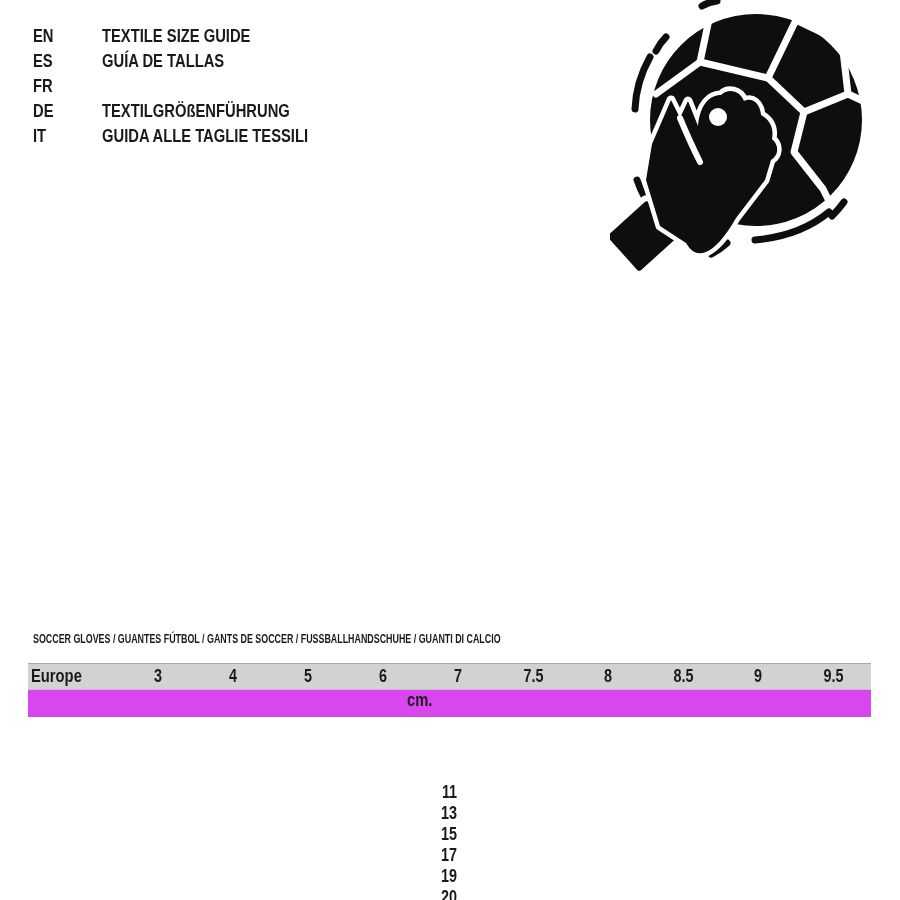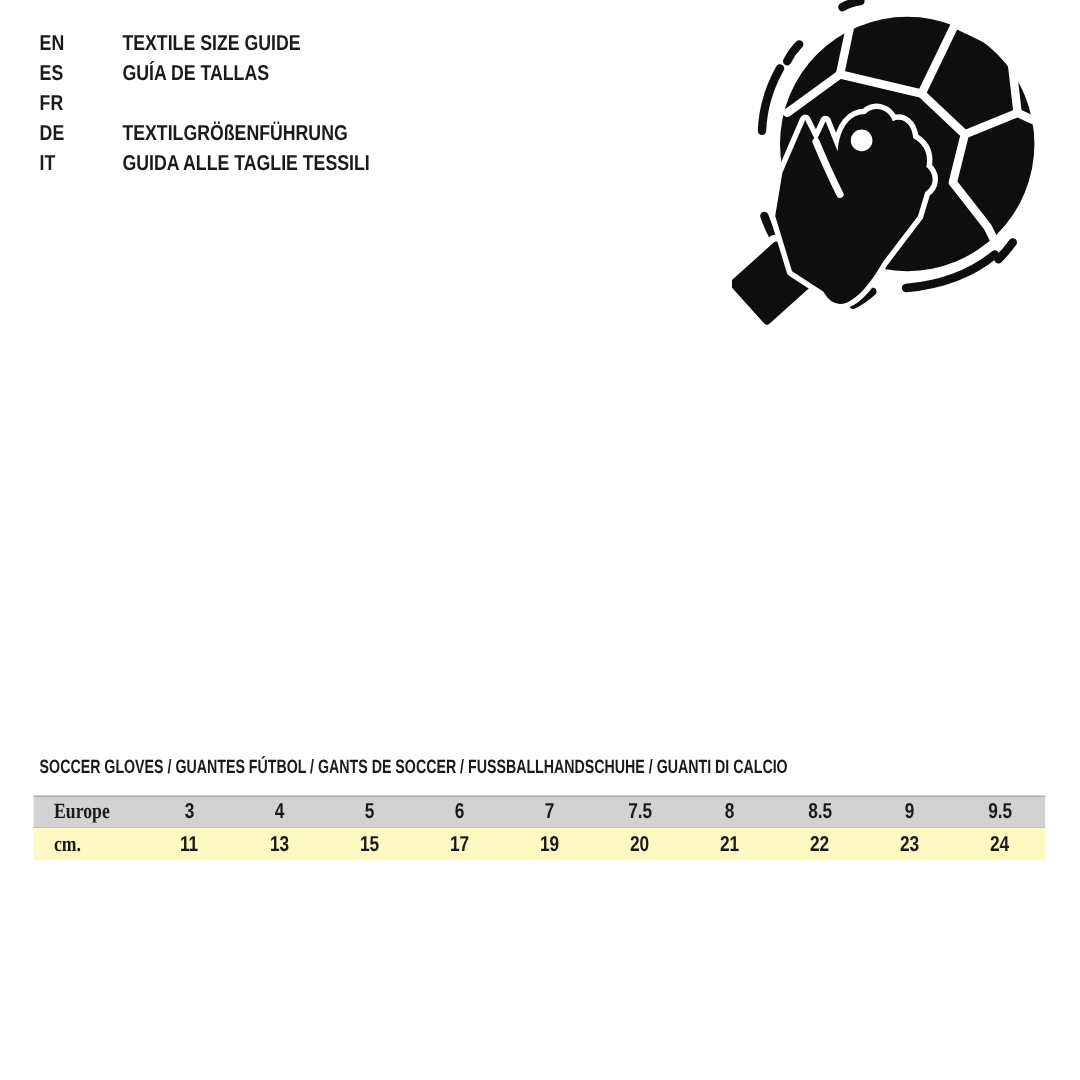--- a/index.html
+++ b/index.html
@@ -23,28 +23,28 @@
   .lang-row{display:flex;align-items:flex-start;height:25px;font-size:18px;}
   .lang-code{width:55px;flex:0 0 55px;}
   .lang-label{flex:0 0 auto;margin-left:14px;}
 
   
   .icon-wrap{position:absolute;left:610px;top:0;width:268px;height:288px;}
   .icon-wrap svg{display:block;width:100%;height:100%;}
 
   
   .table-section{position:absolute;left:28px;top:629px;width:843px;}
-  .table-title{height:34px;padding-left:5px;font-size:16px;line-height:21px;text-align:right;}
+  .table-title{height:34px;padding-left:5px;font-size:12px;line-height:21px;}
   .srow{display:flex;align-items:center;font-size:18px;}
   .srow-europe{
     height:25px;background:#d2d2d2;
     border-top:1px solid #a8a8a8;border-bottom:1px solid #c2c2c2;
   }
-  .srow-cm{height:27px;background:#fef9c3;}
-  .lcell{width:92px;flex:0 0 92px;padding-left:17px;box-sizing:border-box;font-family:Liberation Serif, serif;}
+  .srow-cm{height:27px;background:#d946ef;flex-direction:column;}
+  .lcell{width:92px;flex:0 0 92px;padding-left:3px;box-sizing:border-box;}
   .vcell{flex:1 1 0;text-align:center;}
 </style>
 </head>
 <body>
 
 <div class="page">
 
   <div class="lang-list">
     <div class="lang-row">
       <span class="lang-code"><span class="cond">EN</span></span>

